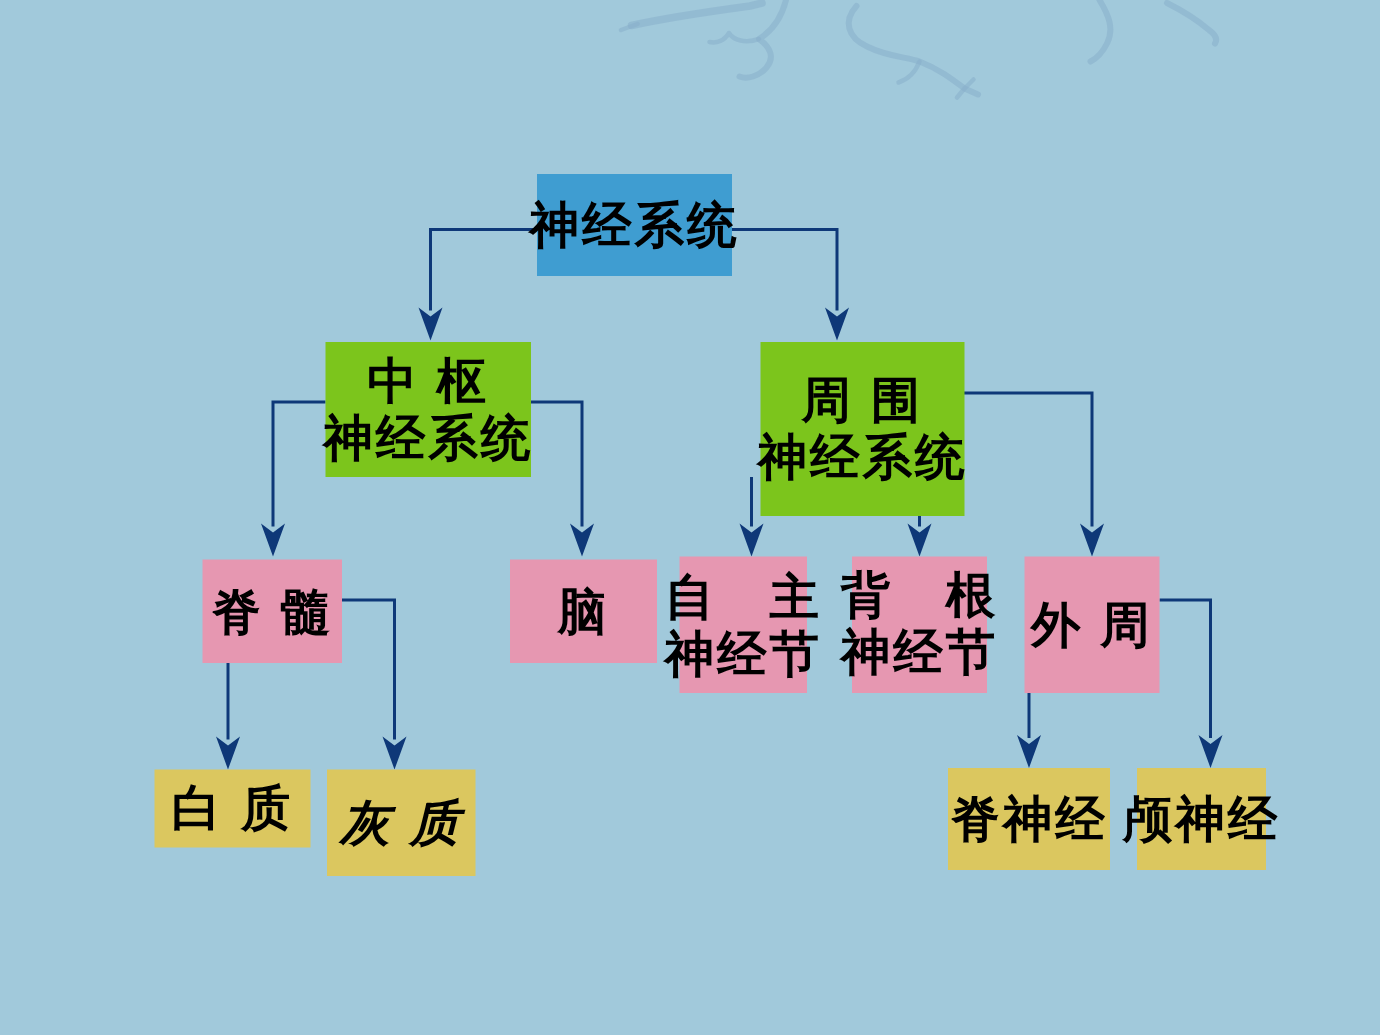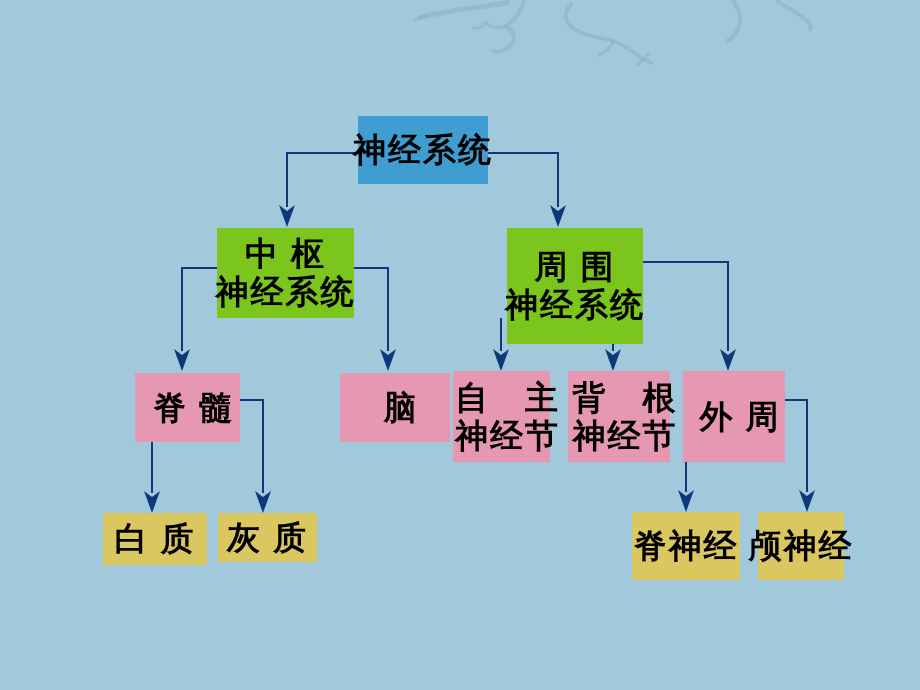--- a/index.html
+++ b/index.html
@@ -51,21 +51,21 @@
     color: var(--c-text, #000);
     font-weight: bold;
     font-size: 33px;
     line-height: 38px;
     letter-spacing: 2px;
     text-align: center;
     white-space: pre;
   }
   .lvl-root  { background: var(--c-root,  #3f9dd1); }
   .lvl-two   { background: var(--c-level2, #7cc51c); }
-  .lvl-three { background: var(--c-level3, #e697b1); padding-left: 12px; }
+  .lvl-three { background: var(--c-level3, #e697b1); }
   .lvl-four  { background: var(--c-level4, #dbc75f); }
 </style>
 </head>
 <body>
 
 <div id="slide">
 
   <svg id="branches" width="920" height="120" viewBox="0 0 920 120">
     <path d="M421,17 C448,11 478,7 500,4 L508,2" stroke-width="5"></path>
     <path d="M425,16 L414,20" stroke-width="3"></path>
@@ -163,21 +163,21 @@
     <span>背　根</span>
     <span>神经节</span>
   </div>
   <div class="node lvl-three" style="left:683px; top:371px; width:90px; height:91px;gap:20px;">
     <span>外 周</span>
   </div>
 
   <div class="node lvl-four" style="left:103px; top:513px; width:104px; height:52px;">
     <span>白 质</span>
   </div>
-  <div class="node lvl-four" style="left:218px; top:513px; width:99px; height:49px;">
+  <div class="node lvl-four" style="left:218px; top:513px; width:99px; height:71px;font-style:italic;">
     <span>灰 质</span>
   </div>
   <div class="node lvl-four" style="left:632px; top:512px; width:108px; height:68px;text-align:center;">
     <span>脊神经</span>
   </div>
   <div class="node lvl-four" style="left:758px; top:512px; width:86px; height:68px;">
     <span>颅神经</span>
   </div>
 
 </div>

